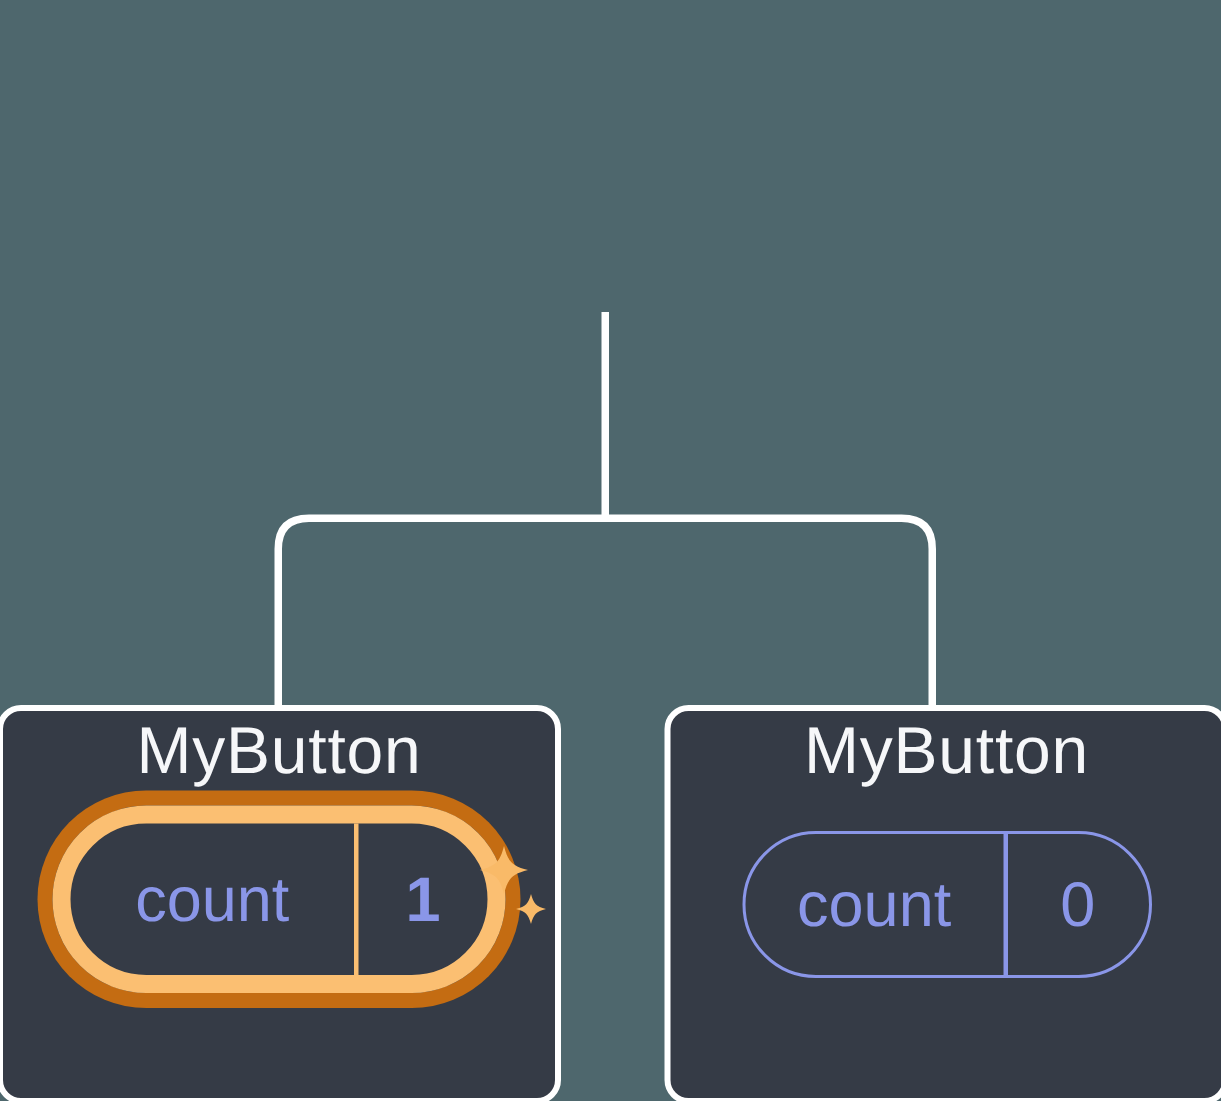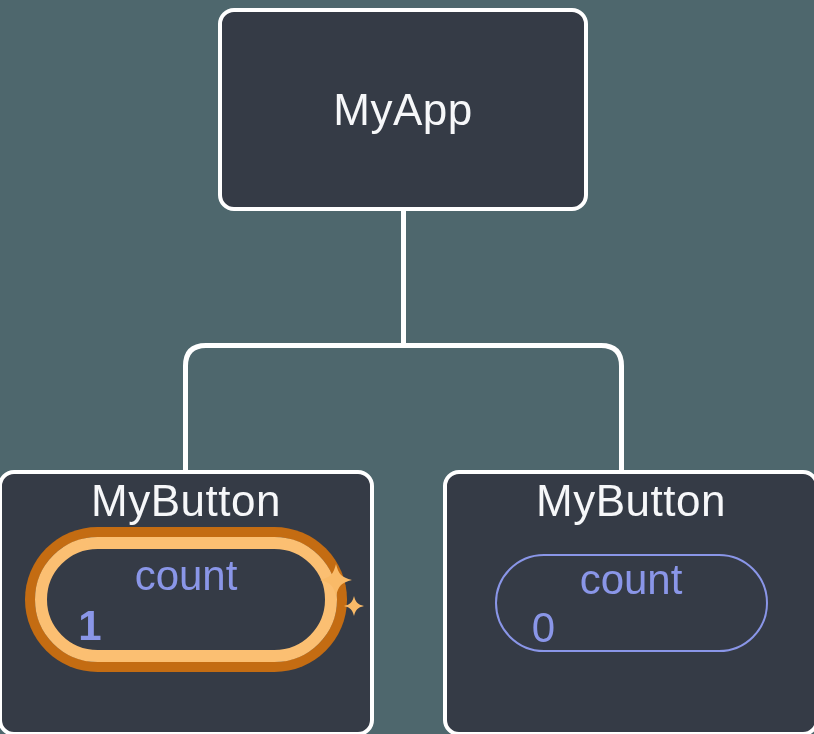--- a/index.html
+++ b/index.html
@@ -25,21 +25,20 @@
   .node-title{
     color:var(--text_primary,#f6f7f9);
     font-size:44px;font-weight:500;line-height:54px;
     letter-spacing:0.5px;
   }
   .node-left .node-title,.node-right .node-title{}
   .pill{
     box-sizing:border-box;
     display:flex;align-items:stretch;
     border-radius:999px;
-    flex-direction:column;
   }
   .pill-highlight{
     margin-top:9px;
     width:302px;height:125px;
     border:12px solid var(--highlight_inner,#fbbf72);
     box-shadow:0 0 0 10px var(--highlight_outer,#c46c12);
   }
   .pill-plain{
     margin-top:26px;
     width:273px;height:98px;
@@ -64,23 +63,20 @@
 </head>
 <body>
 
 <div class="canvas">
 
   <svg class="connector" width="814" height="734" viewBox="0 0 814 734" fill="none">
     <path d="M403.5 208 V 348" stroke="#ffffff" stroke-width="5"></path>
     <path d="M185.5 474 V 366 Q 185.5 345.5 206 345.5 H 601 Q 621.5 345.5 621.5 366 V 474" stroke="#ffffff" stroke-width="5"></path>
   </svg>
 
-  <div class="node node-root">
-    <div class="node-title">MyApp</div>
-  </div>
 
   <div class="node node-left">
     <div class="node-title">MyButton</div>
     <div class="pill pill-highlight">
       <span class="pill-key">count</span>
       <span class="pill-divider-orange"></span>
       <span class="pill-value">1</span>
     </div>
   </div>
 

